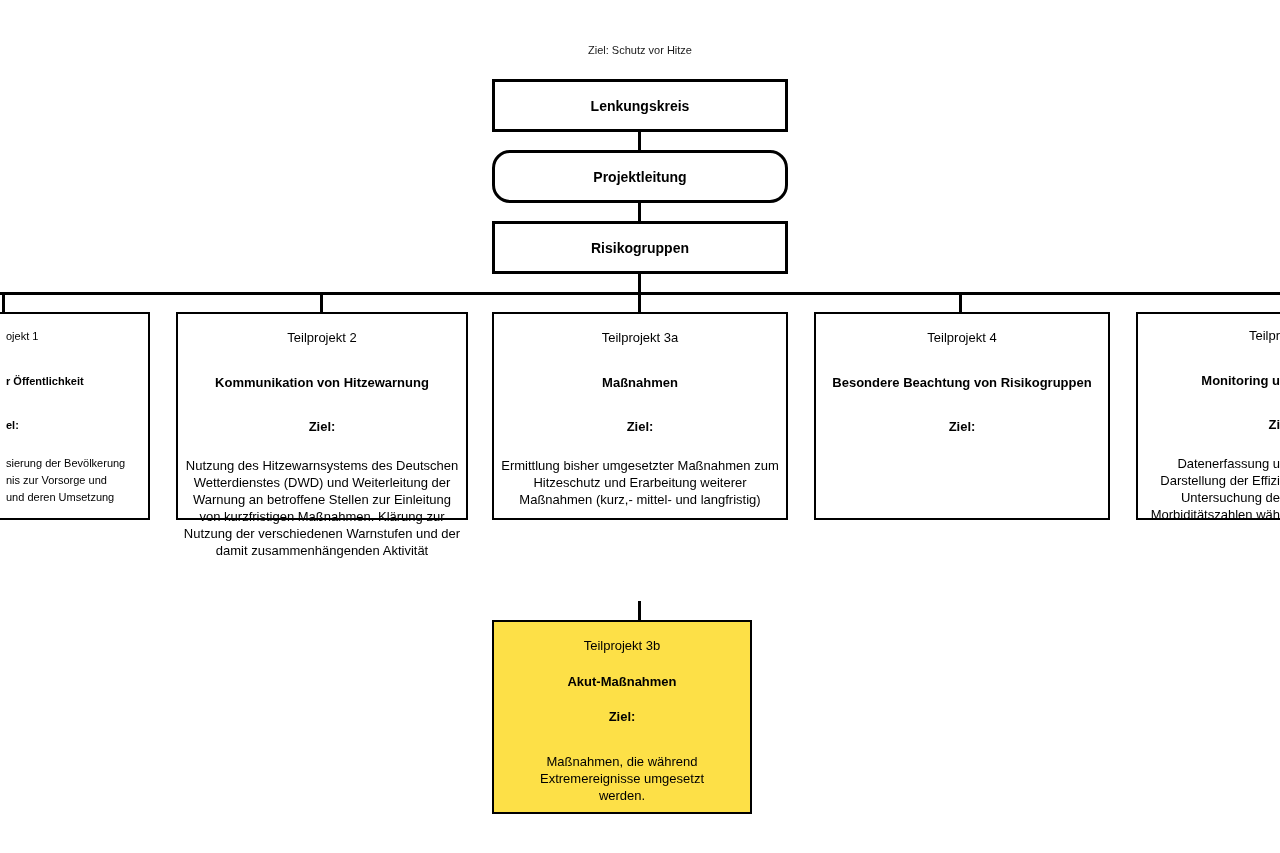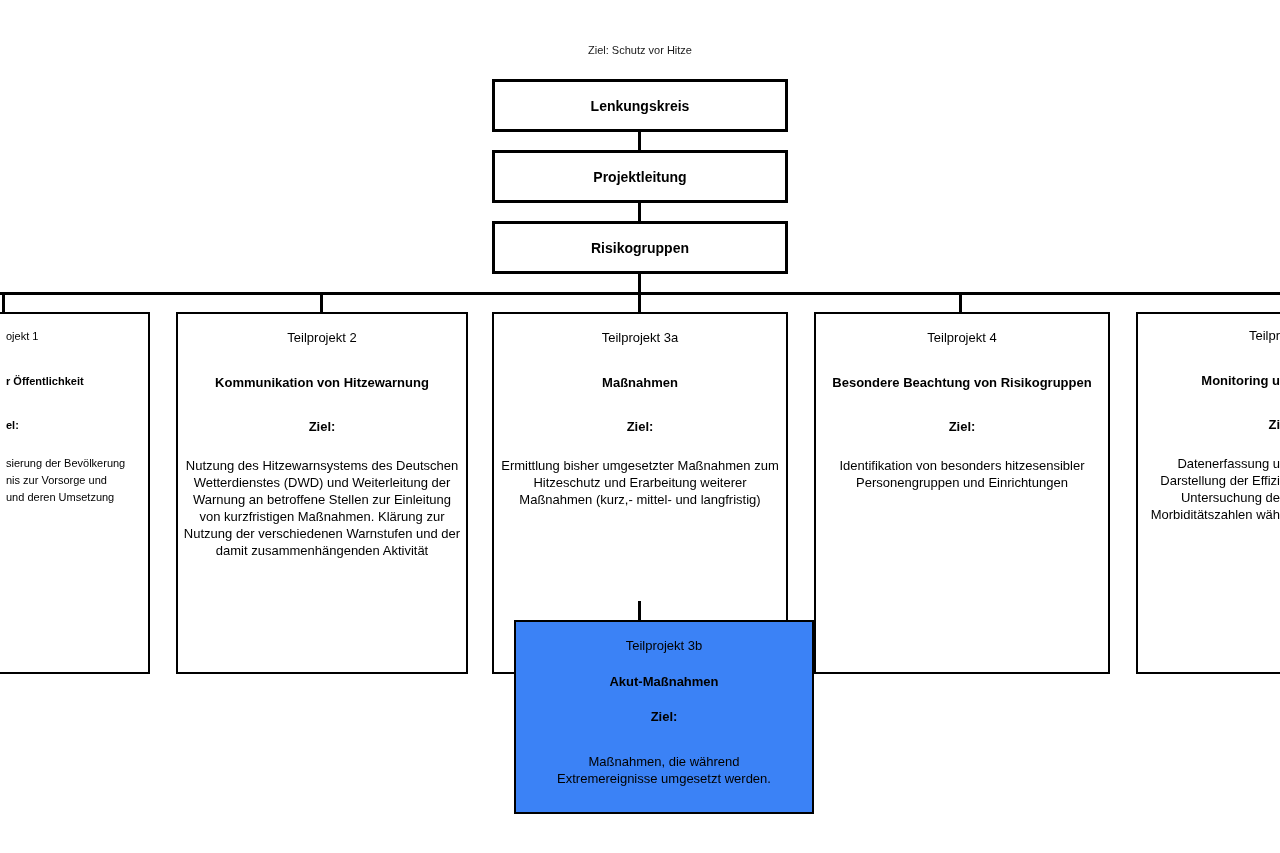--- a/index.html
+++ b/index.html
@@ -19,29 +19,28 @@
   .top-box{
     left:492px;width:296px;height:53px;
     border:3px solid #000000;box-sizing:border-box;
     background:#ffffff;
     display:flex;align-items:center;justify-content:center;
     font-weight:bold;font-size:14px;
   }
   .vline{width:3px;background:#000000;}
   .rail{top:292px;left:0;width:1280px;height:3px;background:#000000;}
   .tp-box{
-    top:312px;height:362px;
+    top:312px;height:208px;
     border:2px solid #000000;box-sizing:border-box;
     background:#ffffff;
   }
   .tp-box-3b{
-    top:620px;left:492px;width:300px;height:194px;
+    top:620px;left:492px;width:260px;height:194px;
     border:2px solid #000000;box-sizing:border-box;
-    background:#3b82f6;
-    margin-left:22px;
+    background:#fde047;
   }
   .tp-content{
     box-sizing:border-box;width:100%;height:100%;
     padding:17px 4px 0 4px;
     text-align:center;font-size:13px;line-height:14px;
   }
   .tp-label{margin-bottom:31px;}
   .tp-title{font-weight:bold;margin-bottom:30px;}
   .tp-goal-label{font-weight:bold;margin-bottom:23px;}
   .tp-body{line-height:17px;}
@@ -64,21 +63,21 @@
 </head>
 <body>
 
 <div id="canvas">
 
   <div class="abs diagram-title">Ziel: Schutz vor Hitze</div>
 
   <div class="abs top-box" style="top:79px;">
     <span>Lenkungskreis</span>
   </div>
-  <div class="abs top-box" style="top:150px;">
+  <div class="abs top-box" style="top:150px;border-radius:18px;">
     <span>Projektleitung</span>
   </div>
   <div class="abs top-box" style="top:221px;">
     <span>Risikogruppen</span>
   </div>
 
   <div class="abs vline" style="left:638px;top:131px;height:20px;"></div>
   <div class="abs vline" style="left:638px;top:202px;height:20px;"></div>
   <div class="abs vline" style="left:638px;top:273px;height:20px;"></div>
 
@@ -117,21 +116,20 @@
       <div class="tp-goal-label">Ziel:</div>
       <div class="tp-body">Ermittlung bisher umgesetzter Maßnahmen zum Hitzeschutz und Erarbeitung weiterer Maßnahmen (kurz,- mittel- und langfristig)</div>
     </div>
   </div>
 
   <div class="abs tp-box" style="left:814px;width:296px;">
     <div class="tp-content">
       <div class="tp-label">Teilprojekt 4</div>
       <div class="tp-title">Besondere Beachtung von Risikogruppen</div>
       <div class="tp-goal-label">Ziel:</div>
-      <div class="tp-body">Identifikation von besonders hitzesensibler Personengruppen und Einrichtungen</div>
     </div>
   </div>
 
   <div class="abs tp-box" style="left:1136px;width:294px;"></div>
   <div class="abs clip-right-text">
     <div class="tp-label">Teilpr</div>
     <div class="tp-title">Monitoring u</div>
     <div class="tp-goal-label">Zi</div>
     <div class="tp-body">
       <div class="frag-line">Datenerfassung u</div>

